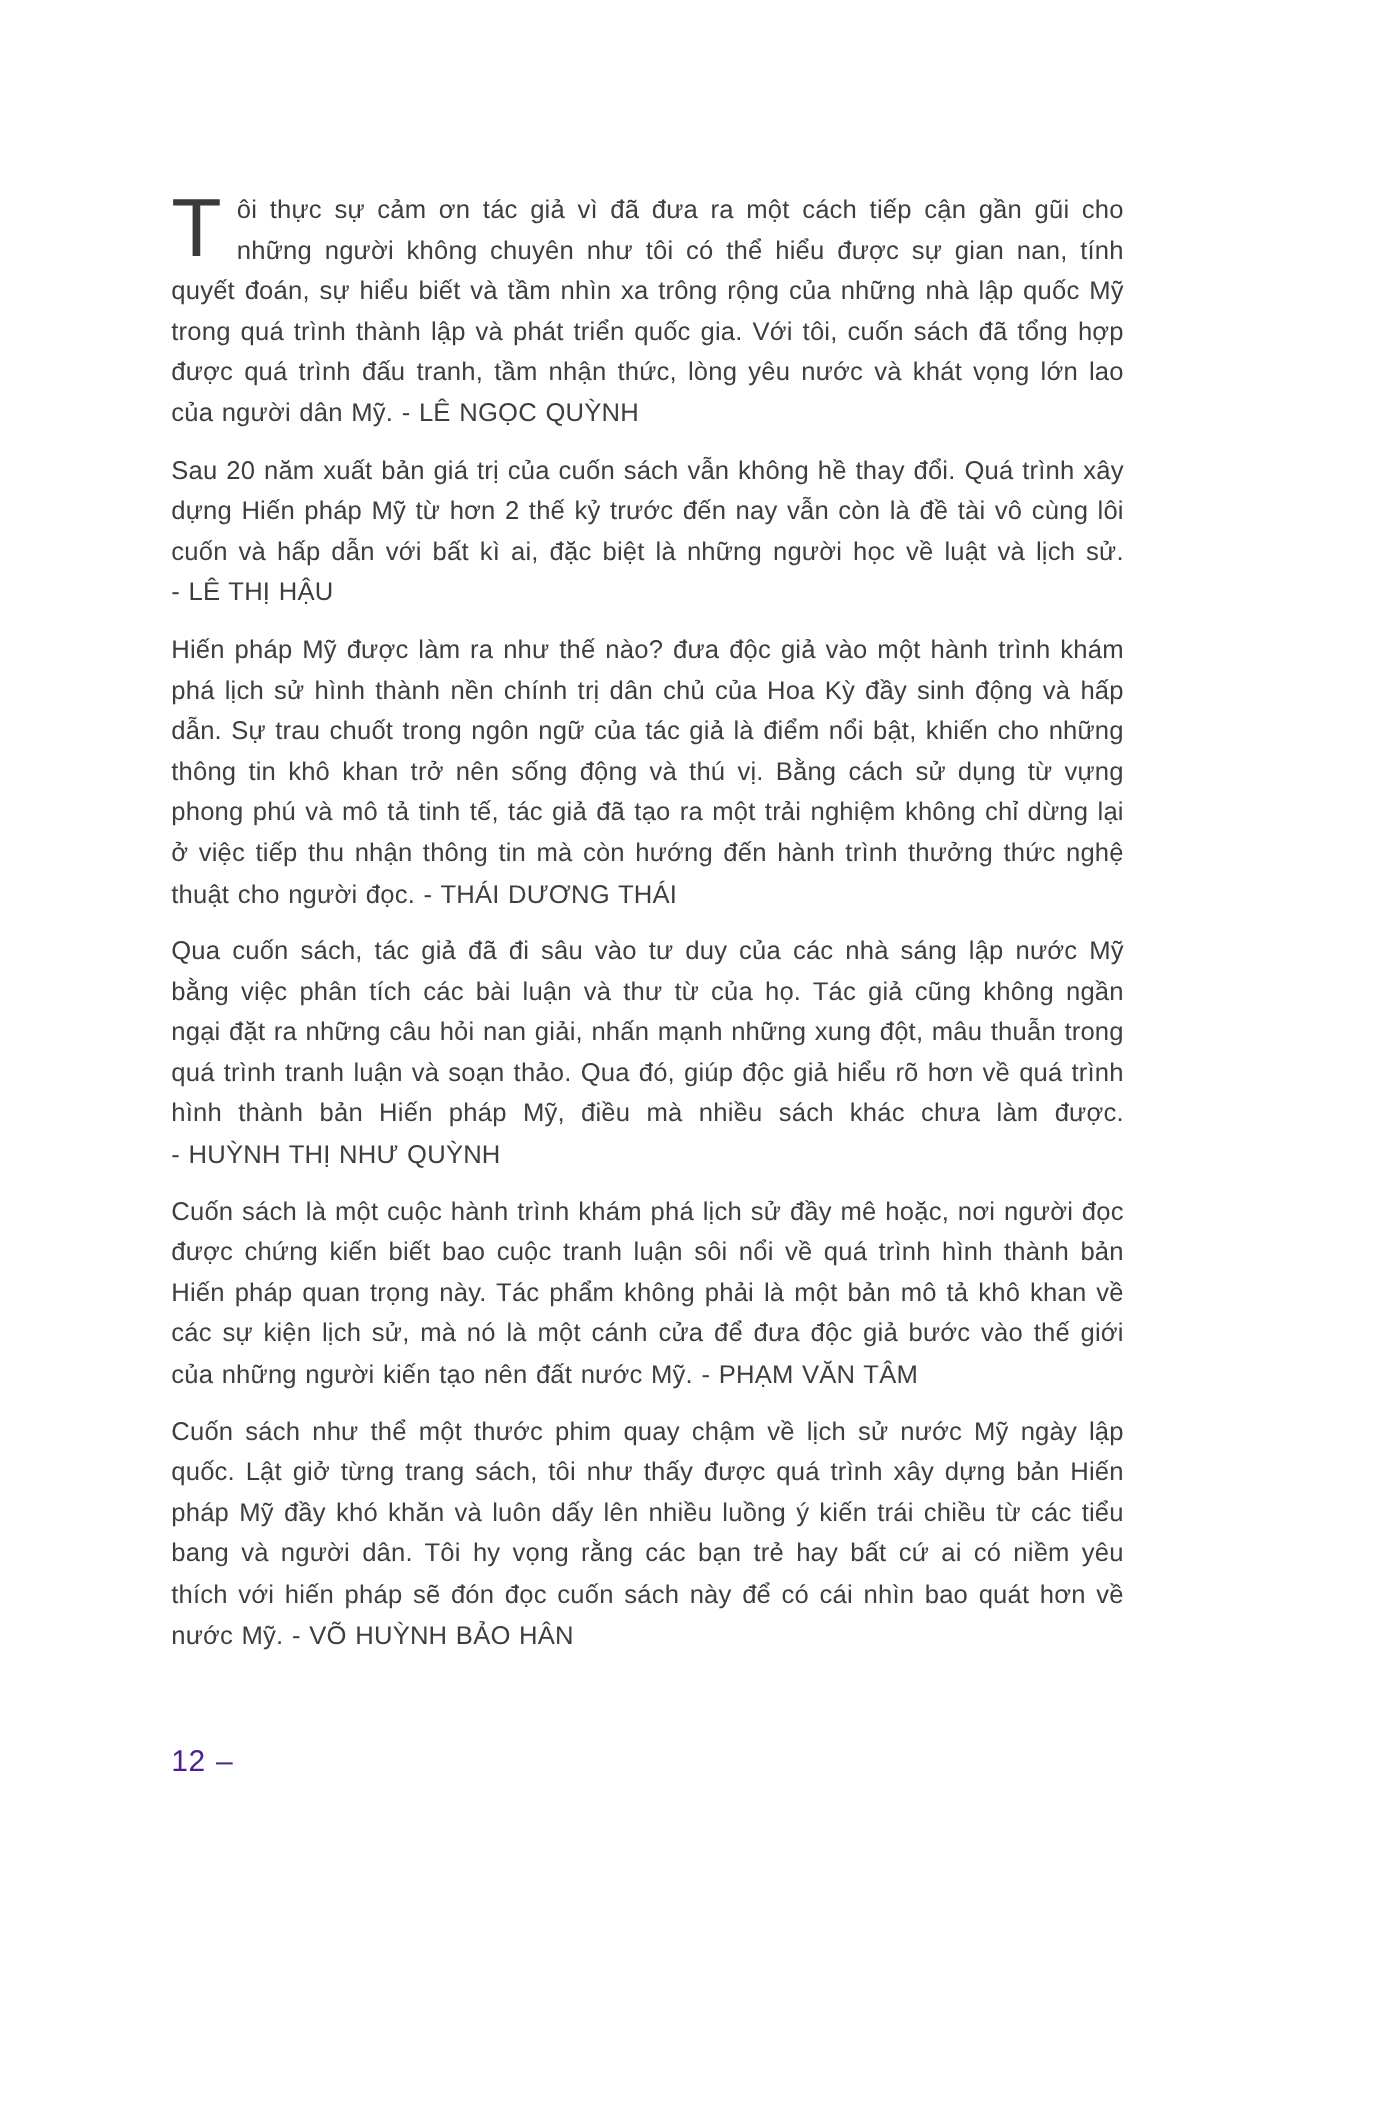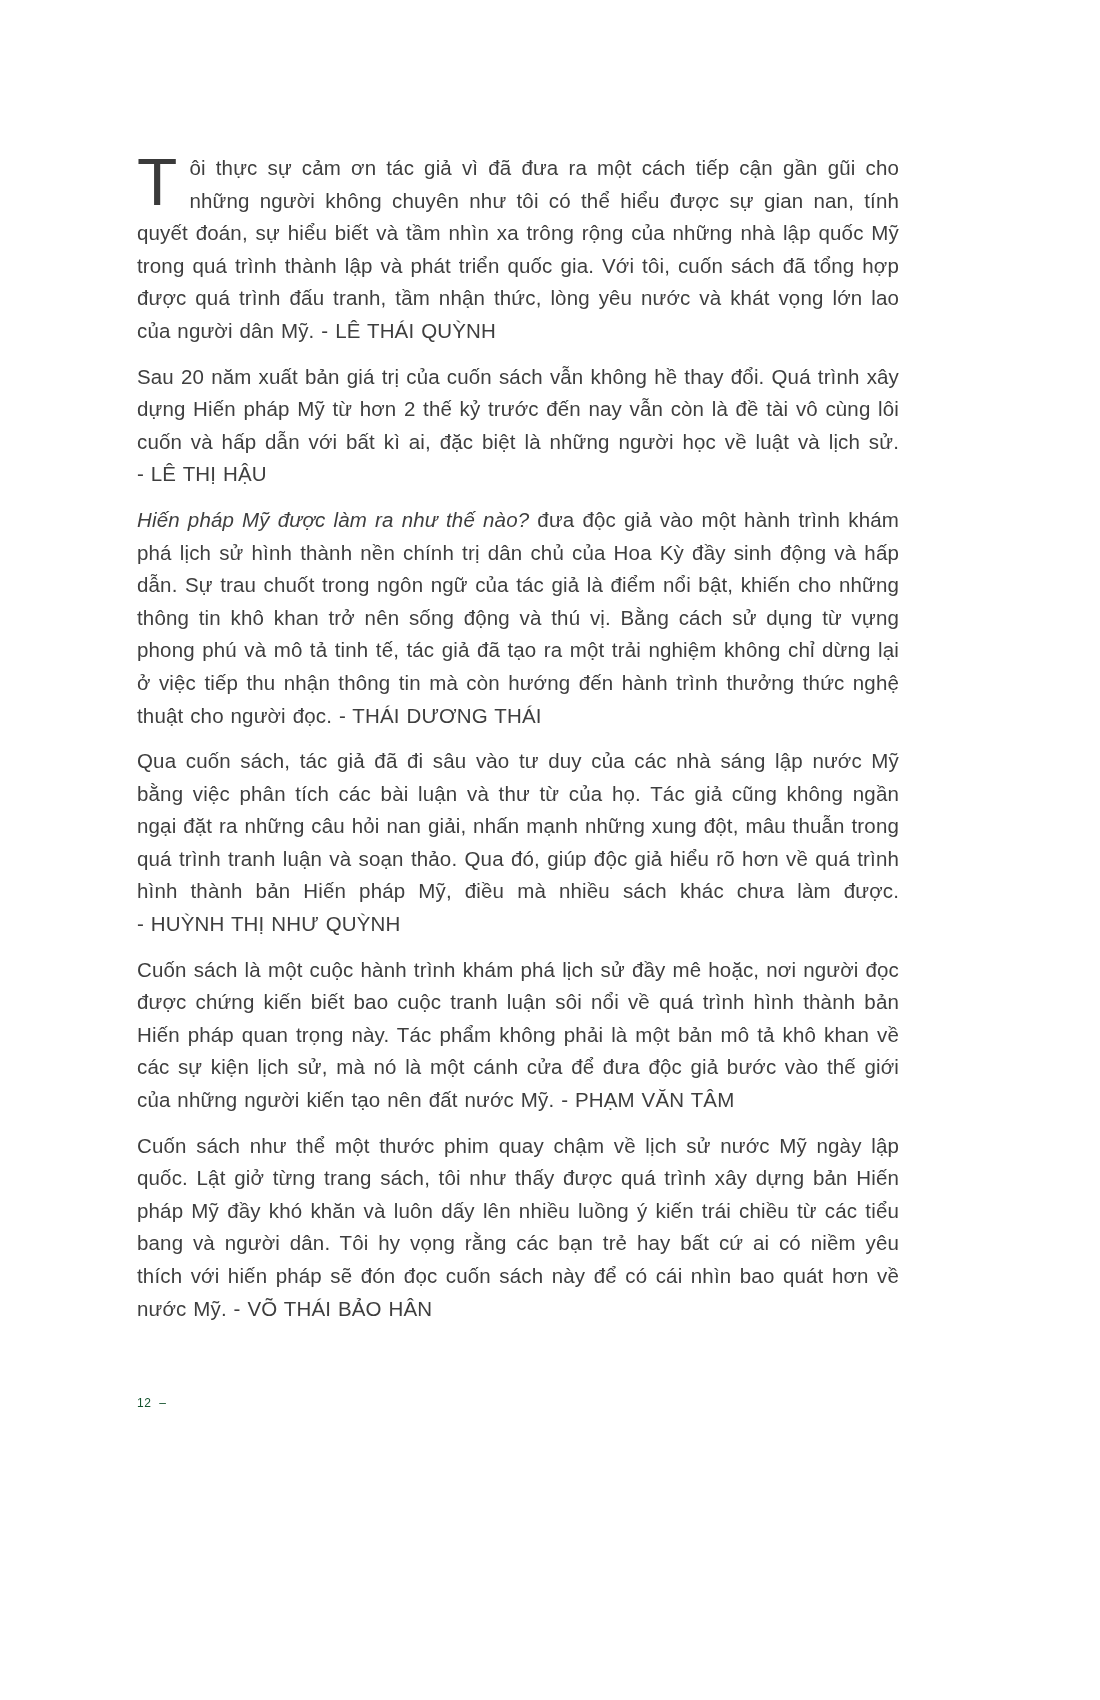--- a/index.html
+++ b/index.html
@@ -36,42 +36,42 @@
   }
   p.para:last-child { margin-bottom: 0; }
   .dropcap {
     float: left;
     font-size: 66px;
     line-height: 53px;
     padding: 4px 12px 2px 0;
     color: #3a3a3a;
     font-weight: 400;
   }
-  .book-title-italic { font-style: italic; }
+  .book-title-italic { }
   .reviewer { white-space: nowrap; }
   .footer {
     position: absolute;
     left: 137px;
     top: 1396px;
-    font-size: 12px;
+    font-size: 24px;
     letter-spacing: 0.5px;
-    color: #14532d;
+    color: #4c1d95;
   }
   .footer .sep { margin-left: 8px; }
 </style>
 </head>
 <body>
 
 <div class="page">
 
   <div class="content">
 
     <p class="para">
       <span class="dropcap">T</span><span>ôi thực sự cảm ơn tác giả vì đã đưa ra một cách tiếp cận gần gũi cho những người không chuyên như tôi có thể hiểu được sự gian nan, tính quyết đoán, sự hiểu biết và tầm nhìn xa trông rộng của những nhà lập quốc Mỹ trong quá trình thành lập và phát triển quốc gia. Với tôi, cuốn sách đã tổng hợp được quá trình đấu tranh, tầm nhận thức, lòng yêu nước và khát vọng lớn lao của người dân Mỹ.</span>
-      <span class="reviewer">- LÊ THÁI QUỲNH</span>
+      <span class="reviewer">- LÊ NGỌC QUỲNH</span>
     </p>
 
     <p class="para">
       <span>Sau 20 năm xuất bản giá trị của cuốn sách vẫn không hề thay đổi. Quá trình xây dựng Hiến pháp Mỹ từ hơn 2 thế kỷ trước đến nay vẫn còn là đề tài vô cùng lôi cuốn và hấp dẫn với bất kì ai, đặc biệt là những người học về luật và lịch sử.</span>
       <span class="reviewer">- LÊ THỊ HẬU</span>
     </p>
 
     <p class="para">
       <span class="book-title-italic">Hiến pháp Mỹ được làm ra như thế nào?</span>
       <span>đưa độc giả vào một hành trình khám phá lịch sử hình thành nền chính trị dân chủ của Hoa Kỳ đầy sinh động và hấp dẫn. Sự trau chuốt trong ngôn ngữ của tác giả là điểm nổi bật, khiến cho những thông tin khô khan trở nên sống động và thú vị. Bằng cách sử dụng từ vựng phong phú và mô tả tinh tế, tác giả đã tạo ra một trải nghiệm không chỉ dừng lại ở việc tiếp thu nhận thông tin mà còn hướng đến hành trình thưởng thức nghệ thuật cho người đọc.</span>
@@ -83,21 +83,21 @@
       <span class="reviewer">- HUỲNH THỊ NHƯ QUỲNH</span>
     </p>
 
     <p class="para">
       <span>Cuốn sách là một cuộc hành trình khám phá lịch sử đầy mê hoặc, nơi người đọc được chứng kiến biết bao cuộc tranh luận sôi nổi về quá trình hình thành bản Hiến pháp quan trọng này. Tác phẩm không phải là một bản mô tả khô khan về các sự kiện lịch sử, mà nó là một cánh cửa để đưa độc giả bước vào thế giới của những người kiến tạo nên đất nước Mỹ.</span>
       <span class="reviewer">- PHẠM VĂN TÂM</span>
     </p>
 
     <p class="para">
       <span>Cuốn sách như thể một thước phim quay chậm về lịch sử nước Mỹ ngày lập quốc. Lật giở từng trang sách, tôi như thấy được quá trình xây dựng bản Hiến pháp Mỹ đầy khó khăn và luôn dấy lên nhiều luồng ý kiến trái chiều từ các tiểu bang và người dân. Tôi hy vọng rằng các bạn trẻ hay bất cứ ai có niềm yêu thích với hiến pháp sẽ đón đọc cuốn sách này để có cái nhìn bao quát hơn về nước Mỹ.</span>
-      <span class="reviewer">- VÕ THÁI BẢO HÂN</span>
+      <span class="reviewer">- VÕ HUỲNH BẢO HÂN</span>
     </p>
 
   </div>
 
   <div class="footer">
     <span>12</span><span class="sep">–</span>
   </div>
 
 </div>
 

